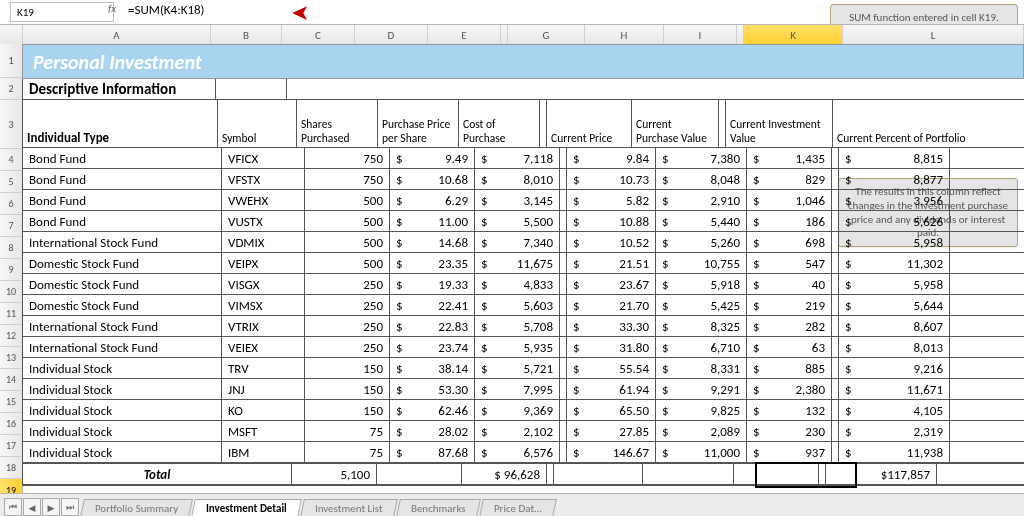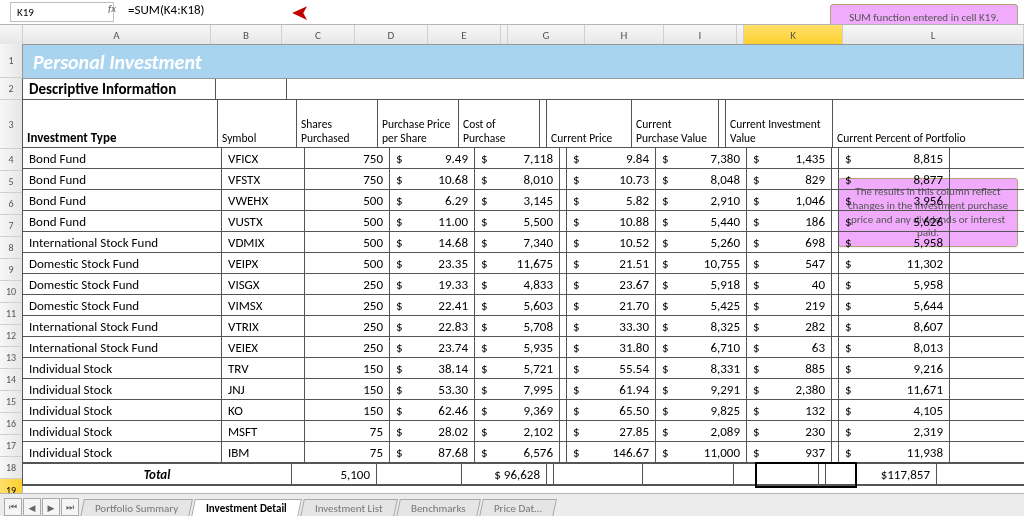--- a/index.html
+++ b/index.html
@@ -1,20 +1,20 @@
 <!DOCTYPE html>
 <html><head>
 <meta charset="utf-8">
 <style>
 html,body{margin:0;padding:0;font-family:Calibri,Arial,sans-serif;font-size:12px;color:#000;background:#fff;width:1024px;height:516px;overflow:hidden}
 .name-box{position:absolute;left:10px;top:2px;width:90px;height:18px;border:1px solid #bfbfbf;background:#fff;display:flex;align-items:center;padding:0 6px;font-size:11px;box-shadow:inset 0 0 0 1px #fff}
 .fx-label{position:absolute;left:108px;top:2px;color:#666;font-style:italic;font-size:11px}
 .formula-bar{position:absolute;left:128px;top:2px;width:160px;height:18px;display:flex;align-items:flex-start;font-size:13px}
 .arrow-left{position:absolute;left:291px;top:-1px;font-size:22px;color:#c00000;transform:scaleX(-1)}
-.annotation{position:absolute;border:1px solid #b4a478;background:#f0abfc;font-size:11px;color:#555;border-radius:3px;padding:6px 8px;text-align:center;line-height:1.25;box-shadow:0 1px 2px rgba(0,0,0,.08)}
+.annotation{position:absolute;border:1px solid #b4a478;background:#e5e5e5;font-size:11px;color:#555;border-radius:3px;padding:6px 8px;text-align:center;line-height:1.25;box-shadow:0 1px 2px rgba(0,0,0,.08)}
 .ann1{left:830px;top:4px;right:6px}
 .ann2{left:838px;top:178px;right:6px}
 .col-headers{position:absolute;left:0;top:24px;right:0;height:20px;background:linear-gradient(#f7f7f7,#e6e6e6);border-top:1px solid #b5b5b5;border-bottom:1px solid #b5b5b5;display:flex;font-size:11px;color:#555}
 .col-h{border-right:1px solid #d0d0d0;display:flex;align-items:center;justify-content:center}
 .col-h.sel{background:linear-gradient(#ffe06a,#ffcf2e)}
 .row-headers{position:absolute;left:0;top:44px;width:22px;background:linear-gradient(90deg,#f7f7f7,#e6e6e6);border-right:1px solid #b5b5b5}
 .row-h{height:21px;border-bottom:1px solid #d0d0d0;display:flex;align-items:center;justify-content:center;font-size:10px;color:#555}
 .row-h.tall{height:48px}
 .row-h.big{height:33px}
 .row-h.sel{background:linear-gradient(90deg,#ffe06a,#ffcf2e);color:#000}
@@ -104,21 +104,21 @@
   <div class="title-banner">Personal Investment</div>
 
   <div class="section-row">
     <div class="sec-a">Descriptive Information</div>
     <div class="sec-bsym"></div>
     <div style="width:6px;border-bottom:1px solid #555"></div>
     <div class="sec-rest"></div>
   </div>
 
   <div class="hdr-row">
-    <div class="hdr-cell hdr-a">Investment Type</div>
+    <div class="hdr-cell hdr-a">Individual Type</div>
     <div class="hdr-cell" style="width:70px">Symbol</div>
     <div class="hdr-cell" style="width:72px">Shares Purchased</div>
     <div class="hdr-cell" style="width:72px">Purchase Price per Share</div>
     <div class="hdr-cell" style="width:72px">Cost of Purchase</div>
     <div class="hdr-cell" style="width:6px;padding:0"></div>
     <div class="hdr-cell" style="width:76px">Current Price</div>
     <div class="hdr-cell" style="width:78px">Current Purchase Value</div>
     <div class="hdr-cell" style="width:6px;padding:0"></div>
     <div class="hdr-cell" style="width:98px">Current Investment Value</div>
     <div class="hdr-cell" style="flex:1;border-right:none">Current Percent of Portfolio</div>

